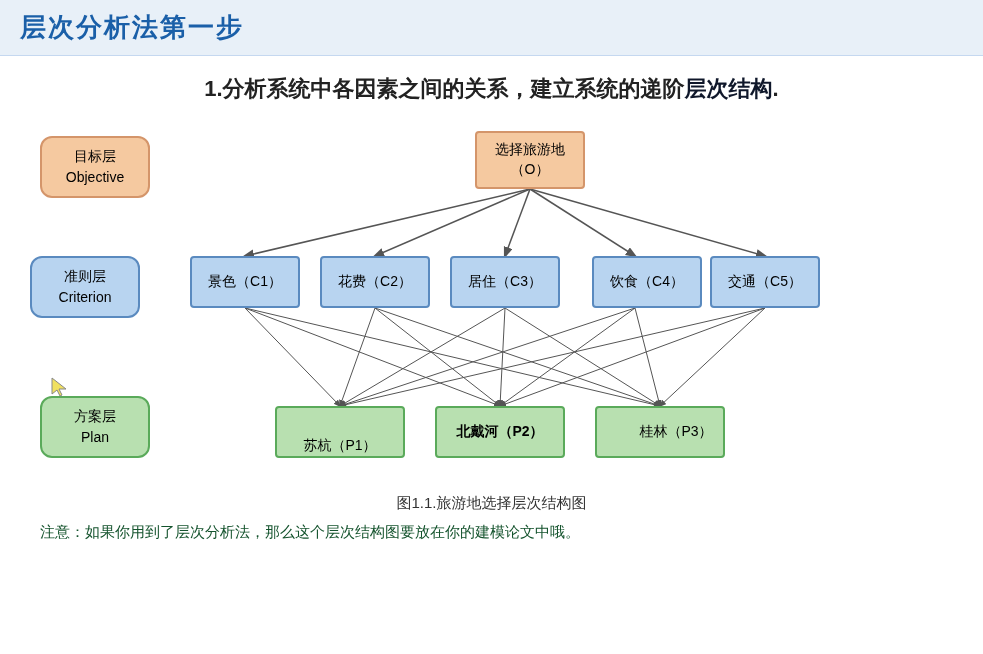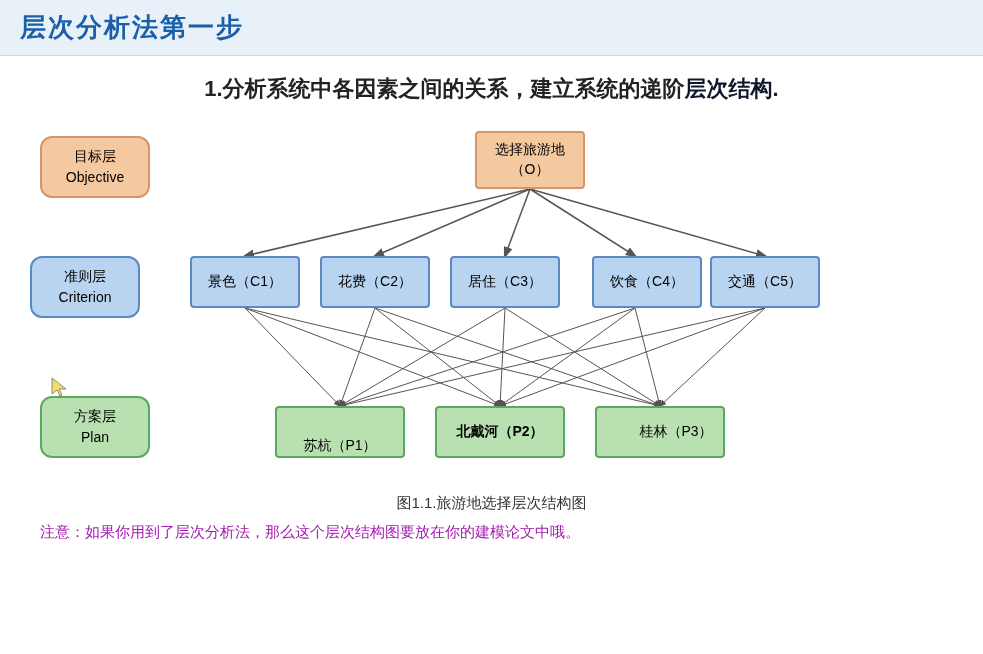--- a/index.html
+++ b/index.html
@@ -128,21 +128,21 @@
     .diagram-caption {
       text-align: center;
       font-size: 15px;
       color: #333;
       margin-top: 8px;
     }
 
     
     .note-text {
       font-size: 15px;
-      color: #a21caf;
+      color: #14532d;
       margin-top: 10px;
       padding-left: 10px;
     }
   </style>
 </head>
 <body>
 
 <div class="page-header">
   <h1>层次分析法第一步</h1>
 </div>

